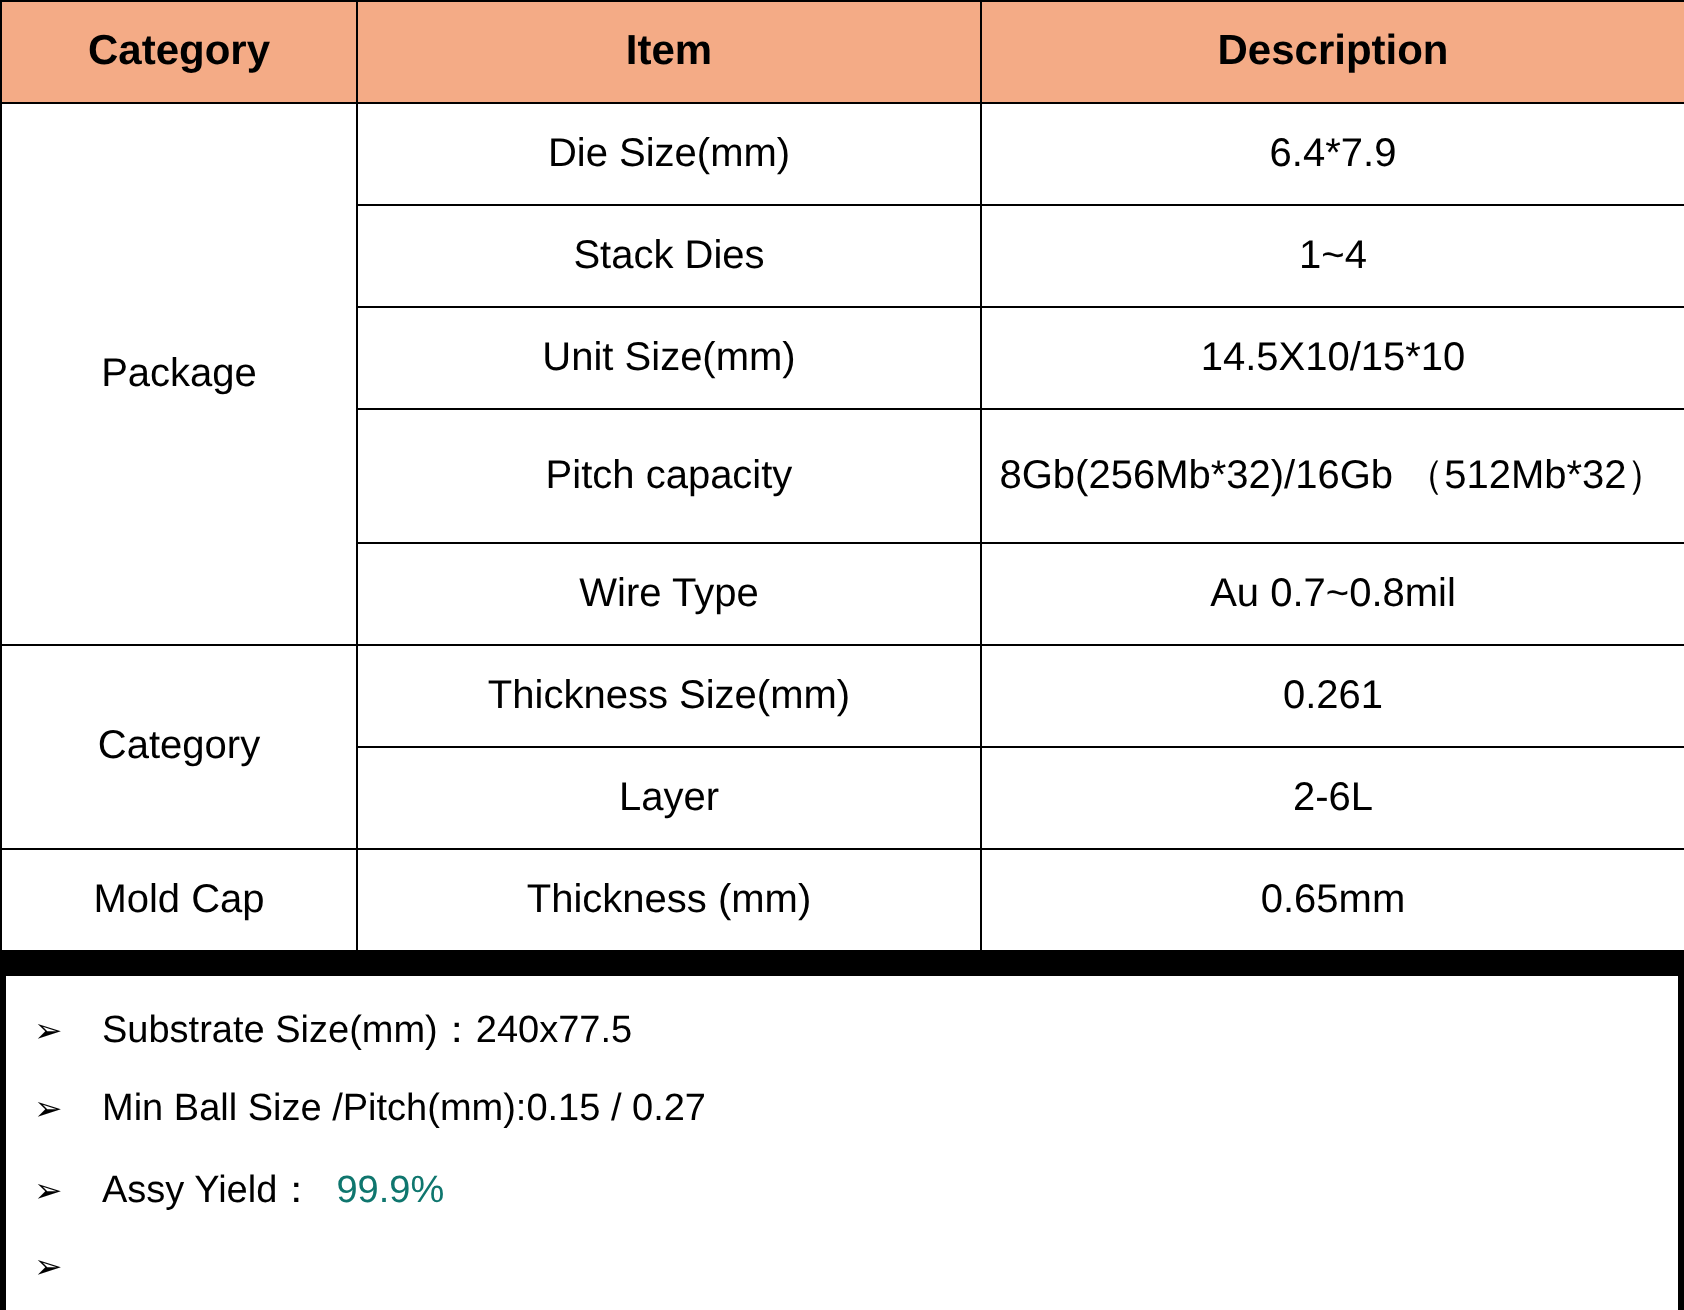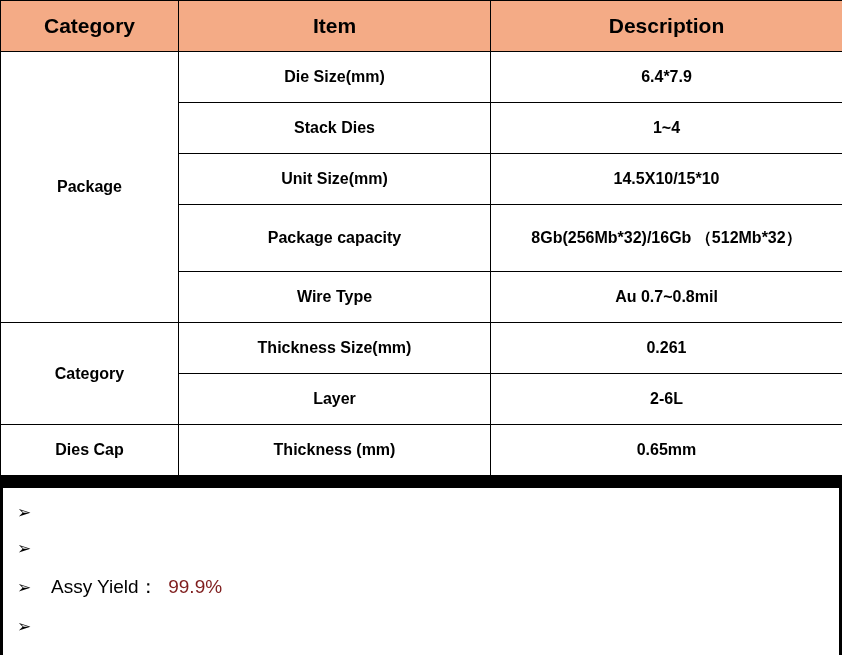--- a/index.html
+++ b/index.html
@@ -25,22 +25,22 @@
   table.spec {
     border-collapse: collapse;
     width: 842px;
     table-layout: fixed;
   }
   table.spec td, table.spec th {
     border: 1px solid #000000;
     text-align: center;
     vertical-align: middle;
     padding: 4px 6px;
-    font-size: 16px;
-    font-weight: bold;
+    font-size: 20px;
+    font-weight: normal;
   }
   table.spec thead th {
     background: #f4ab86;
     font-weight: bold;
     font-size: 21px;
     height: 42px;
   }
   col.c1 { width: 178px; }
   col.c2 { width: 312px; }
   col.c3 { width: 352px; }
@@ -83,21 +83,21 @@
     flex: 0 0 34px;
     font-size: 17px;
     color: #000000;
     text-align: left;
     font-family: "DejaVu Sans", sans-serif;
   }
   .note-text {
     white-space: pre;
   }
   .note-text .hl {
-    color: #7f1d1d;
+    color: #0f766e;
   }
 </style>
 </head>
 <body>
 
 <div class="page">
 
   <table class="spec">
     <colgroup>
         <col class="c1">
@@ -119,53 +119,55 @@
       </tr>
       <tr class="r-normal">
         <td>Stack Dies</td>
         <td>1~4</td>
       </tr>
       <tr class="r-normal">
         <td>Unit Size(mm)</td>
         <td>14.5X10/15*10</td>
       </tr>
       <tr class="r-tall">
-        <td>Package capacity</td>
+        <td>Pitch capacity</td>
         <td class="small">8Gb(256Mb*32)/16Gb
 （512Mb*32）</td>
       </tr>
       <tr class="r-normal">
         <td>Wire Type</td>
         <td>Au  0.7~0.8mil</td>
       </tr>
       <tr class="r-normal">
         <td class="cat" rowspan="2">Category</td>
         <td>Thickness Size(mm)</td>
         <td>0.261</td>
       </tr>
       <tr class="r-normal">
         <td>Layer</td>
         <td>2-6L</td>
       </tr>
       <tr class="r-normal">
-        <td class="cat">Dies Cap</td>
+        <td class="cat">Mold Cap</td>
         <td>Thickness (mm)</td>
         <td>0.65mm</td>
       </tr>
     </tbody>
   </table>
 
   <div class="black-bar"></div>
 
   <div class="notes">
     <div class="note-row">
       <span class="bullet">➢</span>
+      <span class="note-text"><span>Substrate Size(mm)：</span><span>240x77.5</span></span>
     </div>
     <div class="note-row">
       <span class="bullet">➢</span>
+      <span class="note-text"><span>Min Ball Size /Pitch(mm):</span><span>0.15 / 0.27</span></span>
     </div>
     <div class="note-row">
       <span class="bullet">➢</span>
       <span class="note-text"><span>Assy Yield：</span><span class="hl">  99.9%</span></span>
     </div>
     <div class="note-row">
       <span class="bullet">➢</span>
     </div>
 
   </div>

